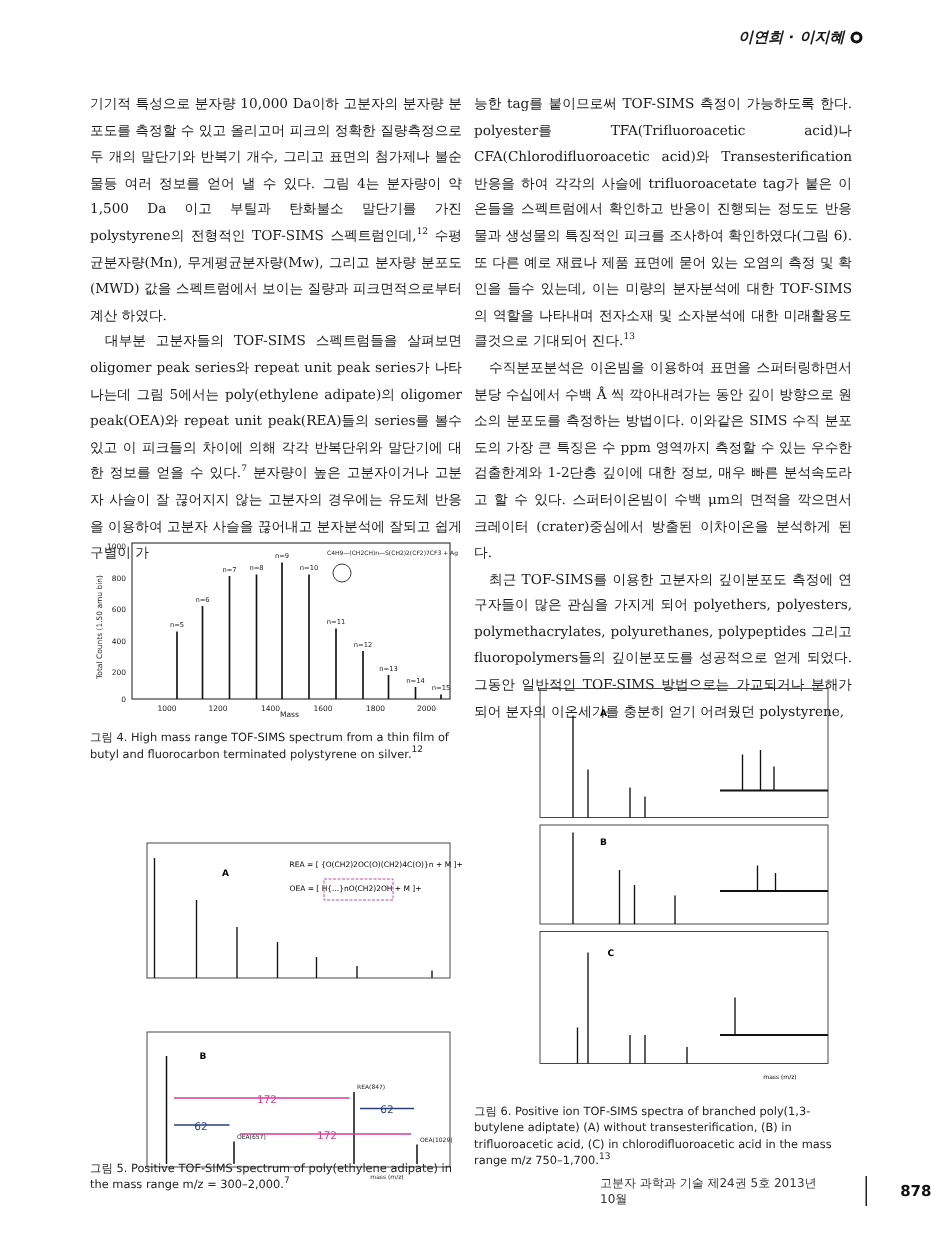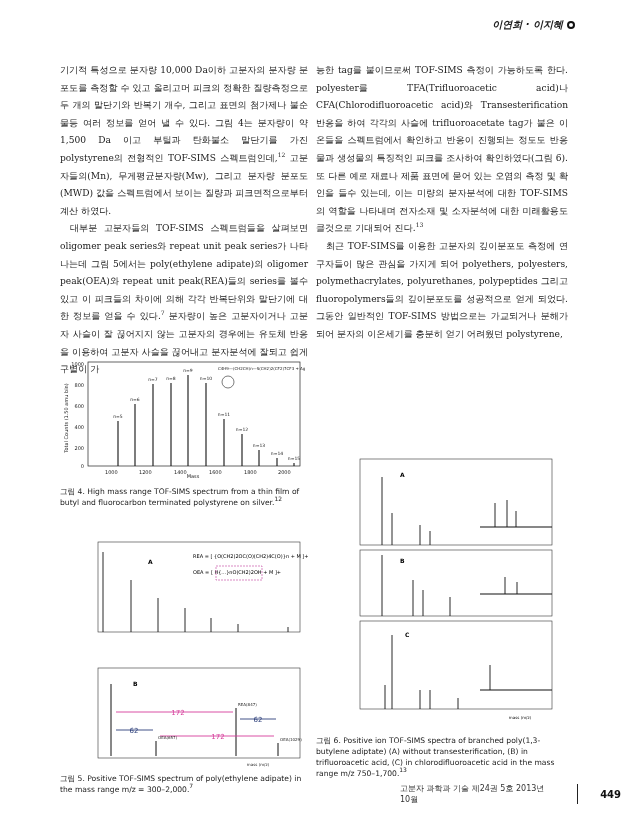--- a/index.html
+++ b/index.html
@@ -22,26 +22,27 @@
 </style>
 </head>
 <body>
 
 <div class="header">
   <span>이연희 · 이지혜</span>
   <span class="hdr-icon"></span>
 </div>
 
 <div class="col" id="col-left">
-  <p><span>기기적 특성으로 분자량 10,000 Da이하 고분자의 분자량 분포도를 측정할 수 있고 올리고머 피크의 정확한 질량측정으로 두 개의 말단기와 반복기 개수, 그리고 표면의 첨가제나 불순물등 여러 정보를 얻어 낼 수 있다. 그림 4는 분자량이 약1,500 Da 이고 부틸과 탄화불소 말단기를 가진 polystyrene의 전형적인 TOF-SIMS 스펙트럼인데,</span><sup>12</sup><span> 고분자들의(Mn), 무게평균분자량(Mw), 그리고 분자량 분포도(MWD) 값을 스펙트럼에서 보이는 질량과 피크면적으로부터 계산 하였다.</span></p>
+  <p><span>기기적 특성으로 분자량 10,000 Da이하 고분자의 분자량 분포도를 측정할 수 있고 올리고머 피크의 정확한 질량측정으로 두 개의 말단기와 반복기 개수, 그리고 표면의 첨가제나 불순물등 여러 정보를 얻어 낼 수 있다. 그림 4는 분자량이 약1,500 Da 이고 부틸과 탄화불소 말단기를 가진 polystyrene의 전형적인 TOF-SIMS 스펙트럼인데,</span><sup>12</sup><span> 수평균분자량(Mn), 무게평균분자량(Mw), 그리고 분자량 분포도(MWD) 값을 스펙트럼에서 보이는 질량과 피크면적으로부터 계산 하였다.</span></p>
   <p class="indent"><span>대부분 고분자들의 TOF-SIMS 스펙트럼들을 살펴보면 oligomer peak series와 repeat unit peak series가 나타나는데 그림 5에서는 poly(ethylene adipate)의 oligomer peak(OEA)와 repeat unit peak(REA)들의 series를 볼수 있고 이 피크들의 차이에 의해 각각 반복단위와 말단기에 대한 정보를 얻을 수 있다.</span><sup>7</sup><span> 분자량이 높은 고분자이거나 고분자 사슬이 잘 끊어지지 않는 고분자의 경우에는 유도체 반응을 이용하여 고분자 사슬을 끊어내고 분자분석에 잘되고 쉽게 구별이 가</span></p>
 </div>
 
 <div class="col" id="col-right">
   <p><span>능한 tag를 붙이므로써 TOF-SIMS 측정이 가능하도록 한다. polyester를 TFA(Trifluoroacetic acid)나 CFA(Chlorodifluoroacetic acid)와 Transesterification 반응을 하여 각각의 사슬에 trifluoroacetate tag가 붙은 이온들을 스펙트럼에서 확인하고 반응이 진행되는 정도도 반응물과 생성물의 특징적인 피크를 조사하여 확인하였다(그림 6). 또 다른 예로 재료나 제품 표면에 묻어 있는 오염의 측정 및 확인을 들수 있는데, 이는 미량의 분자분석에 대한 TOF-SIMS의 역할을 나타내며 전자소재 및 소자분석에 대한 미래활용도 클것으로 기대되어 진다.</span><sup>13</sup></p>
+  <p class="indent">수직분포분석은 이온빔을 이용하여 표면을 스퍼터링하면서 분당 수십에서 수백 Å 씩 깍아내려가는 동안 깊이 방향으로 원소의 분포도를 측정하는 방법이다. 이와같은 SIMS 수직 분포도의 가장 큰 특징은 수 ppm 영역까지 측정할 수 있는 우수한 검출한계와 1-2단층 깊이에 대한 정보, 매우 빠른 분석속도라고 할 수 있다. 스퍼터이온빔이 수백 μm의 면적을 깍으면서 크레이터 (crater)중심에서 방출된 이차이온을 분석하게 된다.</p>
   <p class="indent">최근 TOF-SIMS를 이용한 고분자의 깊이분포도 측정에 연구자들이 많은 관심을 가지게 되어 polyethers, polyesters, polymethacrylates, polyurethanes, polypeptides 그리고 fluoropolymers들의 깊이분포도를 성공적으로 얻게 되었다. 그동안 일반적인 TOF-SIMS 방법으로는 가교되거나 분해가 되어 분자의 이온세기를 충분히 얻기 어려웠던 polystyrene,</p>
 </div>
 
 <div class="fig" style="left:58px;top:358px;width:250px;height:120px;">
   <svg width="250" height="120" viewBox="0 0 250 120">
     <rect x="30" y="4" width="212" height="104" fill="none" stroke="#222" stroke-width="0.7"></rect>
     <g font-size="5" fill="#222">
       <text x="26" y="8" text-anchor="end">1000</text>
       <text x="26" y="29" text-anchor="end">800</text>
       <text x="26" y="50" text-anchor="end">600</text>
@@ -84,21 +85,21 @@
         <text x="201" y="89">n=13</text>
       <text x="219" y="97">n=14</text>
         <text x="236" y="102">n=15</text>
     </g>
   </svg>
 </div>
 <div class="caption" style="left:60px;top:486px;width:248px;">
   <b>그림 4.</b> <span>High mass range TOF-SIMS spectrum from a thin film of butyl and fluorocarbon terminated polystyrene on silver.</span><sup>12</sup>
 </div>
 
-<div class="fig" style="left:78px;top:538px;width:230px;height:230px;">
+<div class="fig" style="left:78px;top:558px;width:230px;height:230px;">
   <svg width="230" height="230" viewBox="0 0 230 230">
     <rect x="20" y="4" width="202" height="90" fill="none" stroke="#333" stroke-width="0.6"></rect>
     <text x="70" y="26" font-size="6" font-weight="bold">A</text>
     <text x="115" y="20" font-size="5">REA = [ {O(CH2)2OC(O)(CH2)4C(O)}n + M ]+</text>
     <text x="115" y="36" font-size="5">OEA = [ H{...}nO(CH2)2OH + M ]+</text>
     <rect x="138" y="28" width="46" height="14" fill="none" stroke="#c0399a" stroke-dasharray="2,1" stroke-width="0.6"></rect>
     <g stroke="#111" stroke-width="0.9">
       <line x1="25" y1="94" x2="25" y2="14"></line>
         <line x1="53" y1="94" x2="53" y2="42"></line>
       <line x1="80" y1="94" x2="80" y2="60"></line>
@@ -180,14 +181,14 @@
     <text x="180" y="264" font-size="4" text-anchor="middle">mass (m/z)</text>
   </svg>
 </div>
 <div class="caption" style="left:316px;top:735px;width:252px;">
   <b>그림 6.</b> <span>Positive ion TOF-SIMS spectra of branched poly(1,3-butylene adiptate) (A) without transesterification, (B) in trifluoroacetic acid, (C) in chlorodifluoroacetic acid in the mass range m/z 750–1,700.</span><sup>13</sup>
 </div>
 
 <div class="footer">
   <span>고분자 과학과 기술   제24권 5호 2013년 10월</span>
   <span class="bar"></span>
-  <span class="pg">449</span>
+  <span class="pg">878</span>
 </div>
 
 </body></html>

